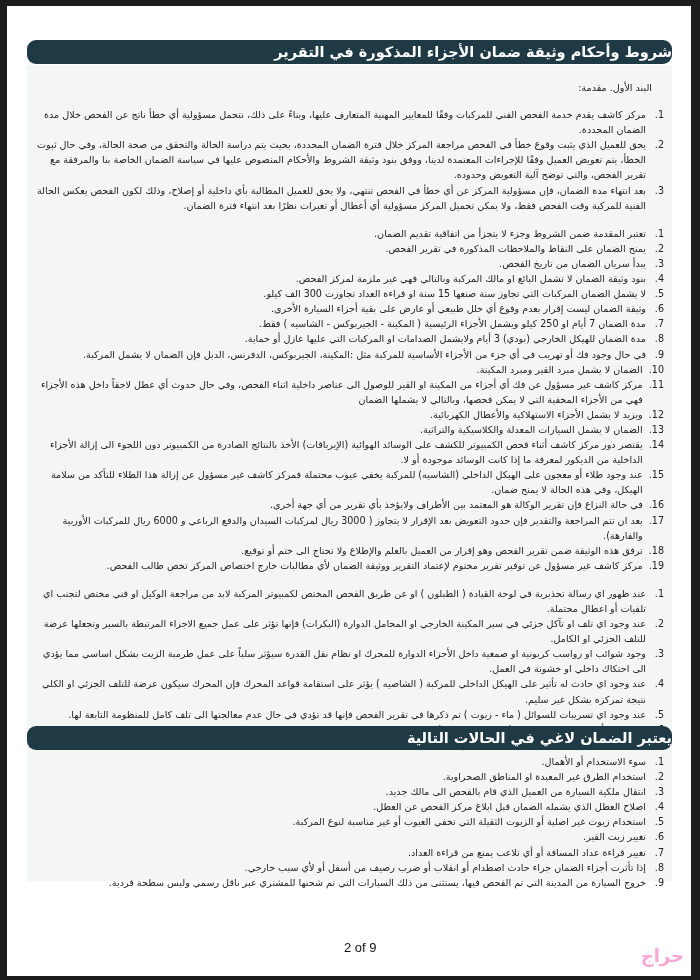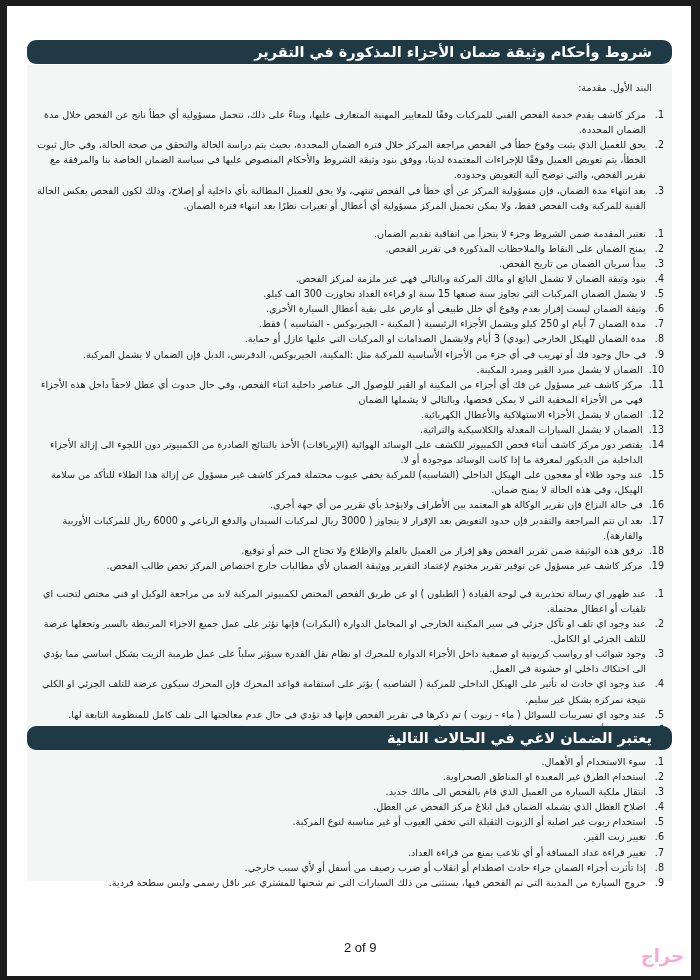--- a/index.html
+++ b/index.html
@@ -8,21 +8,21 @@
   .page {
     position: absolute; left: 7px; top: 6px; width: 684px; height: 970px;
     background: #ffffff;
   }
   .section-header {
     position: absolute; left: 27px; width: 645px;
     background: #1f3a44; color: #ffffff;
     border-radius: 9px;
     direction: rtl; text-align: right;
     font-weight: bold; font-size: 14.5px;
-    padding: 0 20px; line-height: 24px; height: 24px;
+    padding: 0 0; line-height: 24px; height: 24px;
     white-space: nowrap; overflow: hidden;
   }
   .section-body {
     position: absolute; left: 27px; width: 645px;
     background: #f4f5f5;
     direction: rtl; text-align: right;
     color: #222; font-size: 9.6px; line-height: 15.1px;
     padding: 3px 8px 4px 8px;
   }
   .clause-title { margin: 12px; }
@@ -82,21 +82,21 @@
     <div class="item">
         <span class="num">4.</span>
         <span class="txt">بنود وثيقة الضمان لا تشمل البائع او مالك المركبة وبالتالي فهي غير ملزمة لمركز الفحص.</span>
       </div>
     <div class="item">
         <span class="num">5.</span>
         <span class="txt">لا يشمل الضمان المركبات التي تجاوز سنة صنعها 15 سنة او قراءة العداد تجاوزت 300 الف كيلو.</span>
       </div>
     <div class="item">
         <span class="num">6.</span>
-        <span class="txt">وثيقة الضمان ليست إقرار بعدم وقوع أي خلل طبيعي أو عارض على بقية أعطال السيارة الأخرى.</span>
+        <span class="txt">وثيقة الضمان ليست إقرار بعدم وقوع أي خلل طبيعي أو عارض على بقية أجزاء السيارة الأخرى.</span>
       </div>
     <div class="item">
         <span class="num">7.</span>
         <span class="txt">مدة الضمان 7 أيام او 250 كيلو ويشمل الأجزاء الرئيسية ( المكينة - الجيربوكس - الشاسيه ) فقط.</span>
       </div>
     <div class="item">
         <span class="num">8.</span>
         <span class="txt">مدة الضمان للهيكل الخارجي (بودي) 3 أيام ولايشمل الصدامات او المركبات التي عليها عازل أو حماية.</span>
       </div>
     <div class="item">
@@ -106,21 +106,21 @@
     <div class="item">
         <span class="num">10.</span>
         <span class="txt">الضمان لا يشمل مبرد القير ومبرد المكينة.</span>
       </div>
     <div class="item">
         <span class="num">11.</span>
         <span class="txt">مركز كاشف غير مسؤول عن فك أي أجزاء من المكينة او القير للوصول الى عناصر داخلية اثناء الفحص، وفي حال حدوث أي عطل لاحقاً داخل هذه الأجزاء فهي من الأجزاء المخفية التي لا يمكن فحصها، وبالتالي لا يشملها الضمان</span>
       </div>
     <div class="item">
         <span class="num">12.</span>
-        <span class="txt">الضمان لا يشمل الأجزاء الاستهلاكية والأعطال الكهربائية.</span>
+        <span class="txt">ويزيد لا يشمل الأجزاء الاستهلاكية والأعطال الكهربائية.</span>
       </div>
     <div class="item">
         <span class="num">13.</span>
         <span class="txt">الضمان لا يشمل السيارات المعدلة والكلاسيكية والتراثية.</span>
       </div>
     <div class="item">
         <span class="num">14.</span>
         <span class="txt">يقتصر دور مركز كاشف أثناء فحص الكمبيوتر للكشف على الوسائد الهوائية (الإيرباقات) الأخذ بالنتائج الصادرة من الكمبيوتر دون اللجوء الى إزالة الأجزاء الداخلية من الديكور لمعرفة ما إذا كانت الوسائد موجودة أو لا.</span>
       </div>
     <div class="item">

